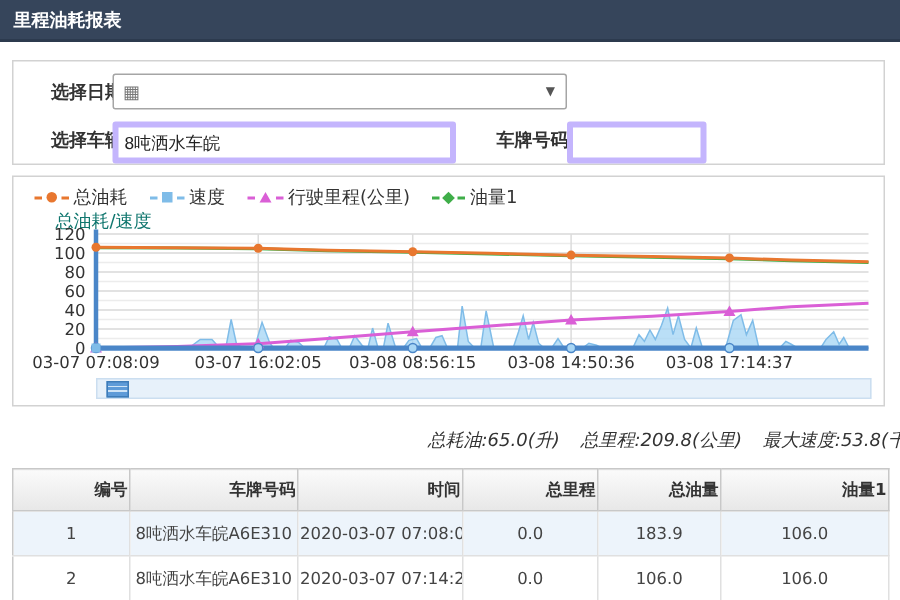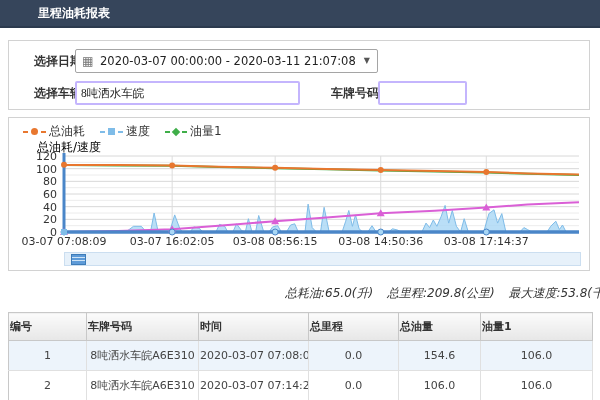--- a/index.html
+++ b/index.html
@@ -1,80 +1,79 @@
 <!DOCTYPE html>
 <html><head>
 <meta charset="utf-8">
 <style>
   html,body{margin:0;padding:0;background:#fff;}
   .screen{position:relative;width:600px;height:400px;overflow:hidden;background:#fff;
           font-family:"DejaVu Sans","Liberation Sans",sans-serif;color:#333;}
   
   .topbar{position:absolute;top:0;left:0;width:600px;height:26px;background:#36455B;
           border-bottom:2px solid #2C3A4E;}
-  .topbar .title{line-height:26px;padding-left:9px;color:#fff;font-size:12px;font-weight:bold;margin-left:29px;}
+  .topbar .title{line-height:26px;padding-left:9px;color:#fff;font-size:12px;font-weight:bold;}
   
   .panel{position:absolute;left:8px;width:580px;background:#fff;border:1px solid #D2D2D2;}
   .panel-filters{top:40px;height:68px;}
   .flabel{position:absolute;font-size:12px;font-weight:bold;color:#333;}
   .date-select{position:absolute;left:66px;top:8px;width:301px;height:22px;border:1px solid #A5A5A5;
                border-radius:2px;background:#fff;cursor:pointer;}
   .cal-icon{position:absolute;left:6px;top:3px;font-size:12px;color:#777;line-height:16px;}
   .date-text{position:absolute;left:24px;top:4px;font-size:11.5px;color:#222;white-space:nowrap;}
   .caret{position:absolute;right:7px;top:6px;font-size:8px;color:#555;}
   .quicklinks{position:absolute;right:42px;top:12px;font-size:12px;font-weight:bold;color:#1E6FC0;white-space:nowrap;}
   .quicklinks .ql{cursor:pointer;color:#1E6FC0;}
   .quicklinks .sep{color:#7FA6CF;font-weight:normal;margin:0 4px;}
-  .tinput{position:absolute;height:18px;border:2px solid #c4b5fd;border-radius:2px;font-size:11.5px;
-          padding:1px 4px;color:#222;font-family:Liberation Serif, serif;}
+  .tinput{position:absolute;height:18px;border:4px solid #c4b5fd;border-radius:2px;font-size:11.5px;
+          padding:1px 4px;color:#222;font-family:Liberation Sans, sans-serif;}
   
   .panel-chart{top:117px;height:152px;}
   .legend{position:absolute;top:5px;left:14px;display:flex;gap:15px;font-size:12px;color:#333;align-items:center;}
   .leg-item{display:inline-flex;align-items:center;gap:3px;}
   .leg-dash{display:inline-block;width:5px;height:2px;}
   .lm{display:inline-block;}
   .lm-circle{width:7px;height:7px;border-radius:50%;}
   .lm-square{width:7px;height:7px;}
   .lm-triangle{width:0;height:0;border-left:4px solid transparent;border-right:4px solid transparent;}
   .lm-diamond{width:6px;height:6px;transform:rotate(45deg);}
   .lm-circle-open{width:5px;height:5px;border-radius:50%;background:#fff;border:2px solid;}
-  .ytitle{position:absolute;top:21px;left:28px;font-size:12px;color:#000000;}
+  .ytitle{position:absolute;top:21px;left:28px;font-size:12px;color:#0f766e;}
   #chart-svg{position:absolute;top:24px;left:0;}
   .scrollbar{position:absolute;top:134px;left:55px;width:515px;height:12px;background:#E7F1FA;
              border:1px solid #CBDEF0;cursor:pointer;}
   .scroll-handle{position:absolute;left:6px;top:1px;width:13px;height:9px;background:#5E9BD8;
                  border:1px solid #3E7CB8;cursor:grab;
                  background-image:linear-gradient(#5E9BD8 2px,#CFE4F6 2px,#CFE4F6 3px,#5E9BD8 3px,#5E9BD8 5px,#CFE4F6 5px,#CFE4F6 6px,#5E9BD8 6px);}
   
   .summary{position:absolute;top:285px;left:285px;width:315px;font-size:12px;color:#333;
            white-space:nowrap;overflow:hidden;}
   .summary span{margin-right:10px;font-style:italic;}
   
   .report{position:absolute;top:312px;left:8px;width:584px;border-collapse:collapse;
           font-size:11px;table-layout:fixed;border:1px solid #C8C8C8;}
   .report th{height:25px;background:linear-gradient(#FBFBFB,#E7E7E7);border:1px solid #C8C8C8;
-             font-weight:bold;color:#333;text-align:left;}
+             font-weight:bold;color:#333;text-align:right;}
   .report td{height:27px;border-right:1px solid #E0E0E0;border-bottom:1px solid #E0E0E0;
              text-align:center;color:#444;overflow:hidden;white-space:nowrap;}
   .report tr.odd td{background:#EDF4FB;}
 </style>
 </head>
 <body>
 
 <div class="screen">
 
   <div class="topbar">
     <div class="title">里程油耗报表</div>
   </div>
 
   <div class="panel panel-filters">
     <div class="flabel" style="left:25px;top:12px;">选择日期</div>
     <div class="date-select">
       <span class="cal-icon">▦</span>
-      <span class="date-text">2020-03-07 00:00:00 - 2020-03-11 21:07:08</span>
       <span class="caret">▼</span>
     </div>
 
     <div class="flabel" style="left:25px;top:44px;">选择车辆</div>
     <input class="tinput" style="left: 66px; top: 40px; width: 213px;" value="8吨洒水车皖">
     <div class="flabel" style="left:322px;top:44px;">车牌号码</div>
     <input class="tinput" style="left: 369px; top: 40px; width: 77px;" value="">
   </div>
 
   <div class="panel panel-chart">
@@ -83,20 +82,26 @@
           <span class="leg-dash" style="background: rgb(232, 119, 47);"></span>
           <span class="lm lm-circle" style="background: rgb(232, 119, 47);"></span>
           <span class="leg-dash" style="background: rgb(232, 119, 47);"></span>
           <span>总油耗</span>
         </span>
         <span class="leg-item">
           <span class="leg-dash" style="background: rgb(127, 188, 232);"></span>
           <span class="lm lm-square" style="background: rgb(127, 188, 232);"></span>
           <span class="leg-dash" style="background: rgb(127, 188, 232);"></span>
           <span>速度</span>
+        </span>
+        <span class="leg-item">
+          <span class="leg-dash" style="background: rgb(218, 95, 214);"></span>
+          <span class="lm lm-triangle" style="border-bottom: 7px solid rgb(218, 95, 214);"></span>
+          <span class="leg-dash" style="background: rgb(218, 95, 214);"></span>
+          <span>行驶里程(公里)</span>
         </span>
         <span class="leg-item">
           <span class="leg-dash" style="background: rgb(63, 174, 73);"></span>
           <span class="lm lm-diamond" style="background: rgb(63, 174, 73);"></span>
           <span class="leg-dash" style="background: rgb(63, 174, 73);"></span>
           <span>油量1</span>
         </span>
       </div>
     <div class="ytitle">总油耗/速度</div>
     <svg id="chart-svg" width="580" height="110">
@@ -181,21 +186,21 @@
           <th>总油量</th>
           <th>油量1</th>
         </tr>
       </thead>
     <tbody id="tbody">
         <tr class="odd">
           <td>1</td>
           <td>8吨洒水车皖A6E310</td>
           <td>2020-03-07 07:08:09</td>
           <td>0.0</td>
-          <td>154.6</td>
+          <td>183.9</td>
           <td>106.0</td>
         </tr>
         <tr class="even">
           <td>2</td>
           <td>8吨洒水车皖A6E310</td>
           <td>2020-03-07 07:14:25</td>
           <td>0.0</td>
           <td>106.0</td>
           <td>106.0</td>
         </tr>

